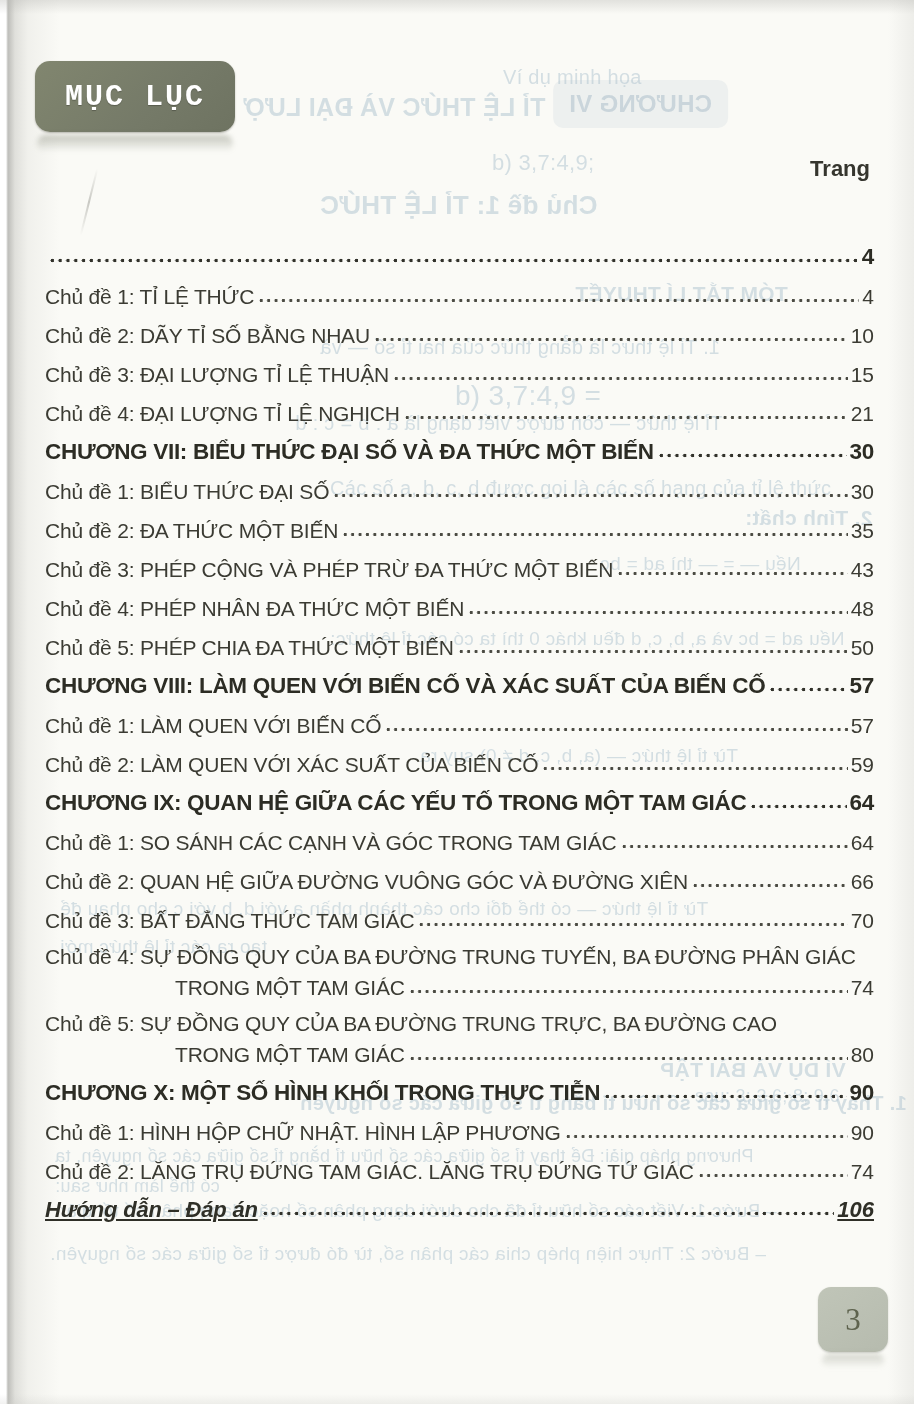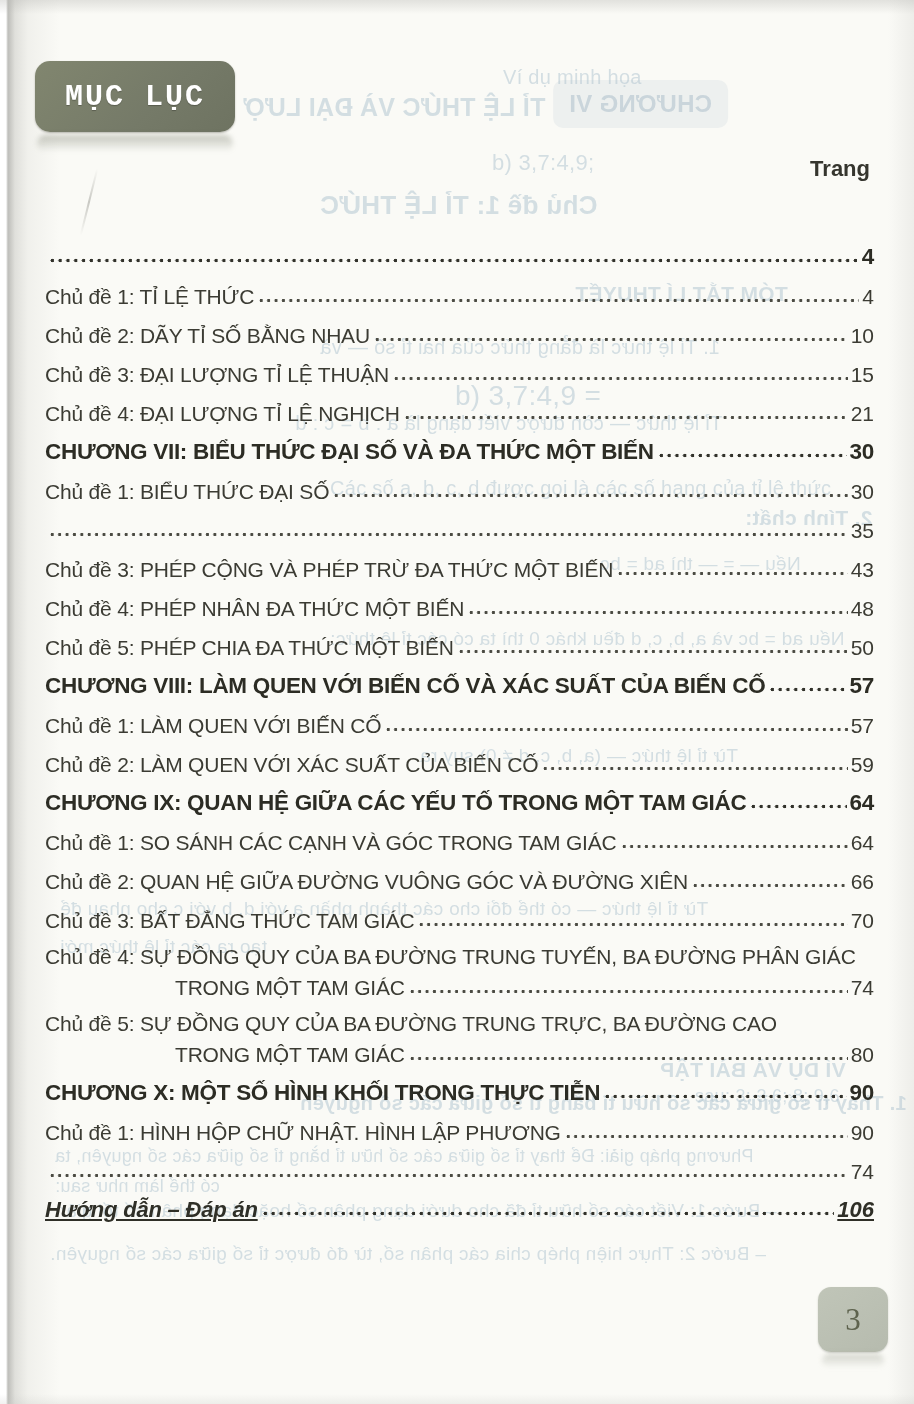--- a/index.html
+++ b/index.html
@@ -192,20 +192,21 @@
         </div>
         <div class="entry item">
           <div class="row">
             <span class="title">Chủ đề 1: BIỂU THỨC ĐẠI SỐ</span>
             <span class="dots"></span>
             <span class="pagenum">30</span>
           </div>
         </div>
         <div class="entry item">
           <div class="row">
+            <span class="title">Chủ đề 2: ĐA THỨC MỘT BIẾN</span>
             <span class="dots"></span>
             <span class="pagenum">35</span>
           </div>
         </div>
         <div class="entry item">
           <div class="row">
             <span class="title">Chủ đề 3: PHÉP CỘNG VÀ PHÉP TRỪ ĐA THỨC MỘT BIẾN</span>
             <span class="dots"></span>
             <span class="pagenum">43</span>
           </div>
@@ -302,20 +303,21 @@
         </div>
         <div class="entry item">
           <div class="row">
             <span class="title">Chủ đề 1: HÌNH HỘP CHỮ NHẬT. HÌNH LẬP PHƯƠNG</span>
             <span class="dots"></span>
             <span class="pagenum">90</span>
           </div>
         </div>
         <div class="entry item">
           <div class="row">
+            <span class="title">Chủ đề 2: LĂNG TRỤ ĐỨNG TAM GIÁC. LĂNG TRỤ ĐỨNG TỨ GIÁC</span>
             <span class="dots"></span>
             <span class="pagenum">74</span>
           </div>
         </div>
         <div class="entry answer">
           <div class="row">
             <span class="title">Hướng dẫn – Đáp án</span>
             <span class="dots"></span>
             <span class="pagenum">106</span>
           </div>

